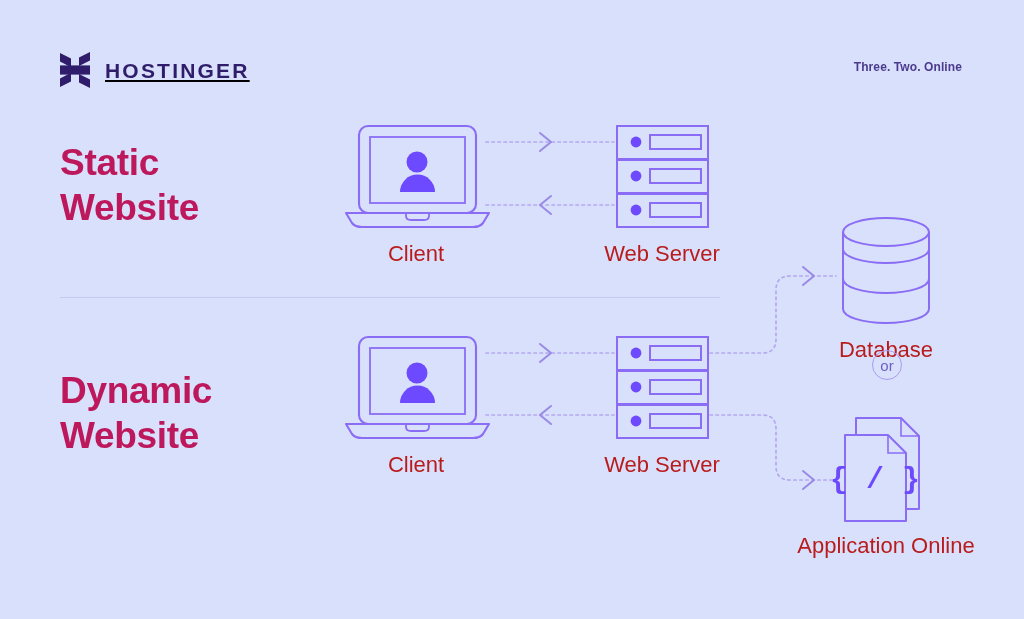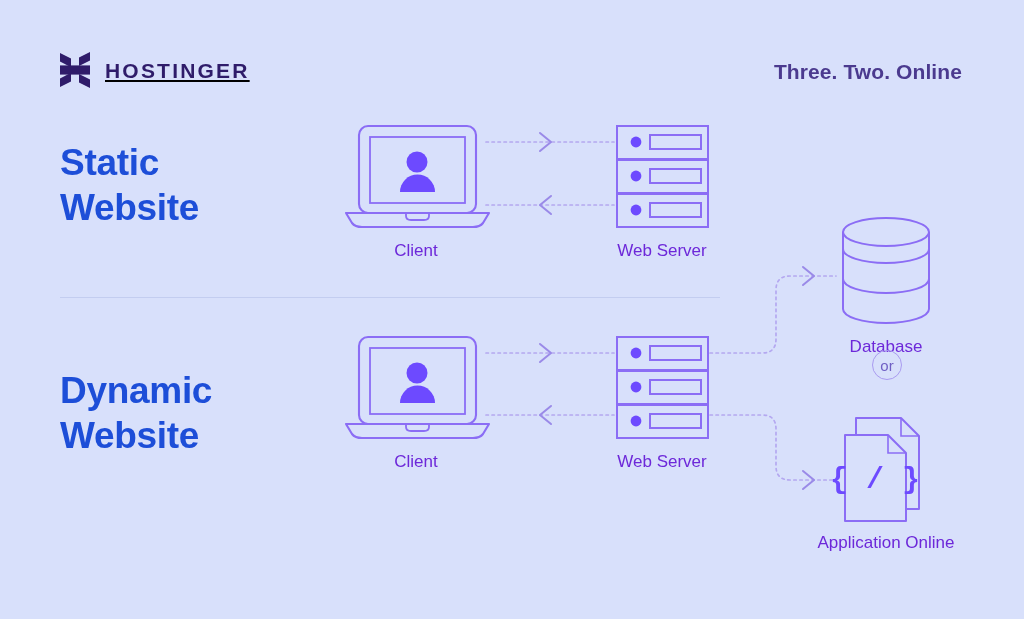--- a/index.html
+++ b/index.html
@@ -17,45 +17,45 @@
     position:absolute; left:60px; top:52px;
     display:flex; align-items:center; gap:15px;text-decoration:underline;
   }
   .logo-mark { width:30px; height:36px; display:block; }
   .logo-text {
     font-size:21px; font-weight:bold; letter-spacing:2.2px;
     color:#2f1c6a; line-height:1;
   }
   .tagline {
     position:absolute; right:62px; top:60px;
-    font-size:21px; font-weight:bold; color:#4b3a8f; letter-spacing:0.1px;
+    font-size:12px; font-weight:bold; color:#4b3a8f; letter-spacing:0.1px;
   }
 
   
   .row-title {
     position:absolute; left:60px;
-    font-size:37px; font-weight:bold; color:#1d4ed8;
+    font-size:37px; font-weight:bold; color:#be185d;
     line-height:1.22; letter-spacing:-0.3px;
   }
   #title-static  { top:140px; }
   #title-dynamic { top:350px;margin-top:18px; }
 
   .divider {
     position:absolute; left:60px; top:297px; width:660px; height:1px;
     background:#c3cdf0;
   }
 
   
   .layer { position:absolute; inset:0; }
   svg.layer { overflow:visible; }
 
   
   .caption {
     position:absolute;
-    font-size:17px; color:#6d28d9; text-align:center;
+    font-size:22px; color:#b91c1c; text-align:center;
     white-space:nowrap; transform:translateX(-50%);
   }
   #cap-client-static { left:416px; top:241px; }
   #cap-server-static { left:662px; top:241px; }
   #cap-client-dyn    { left:416px; top:452px; }
   #cap-server-dyn    { left:662px; top:452px; }
   #cap-database      { left:886px; top:337px;text-align:center; }
   #cap-appserver     { left:886px; top:533px; }
 
   .or-badge {

